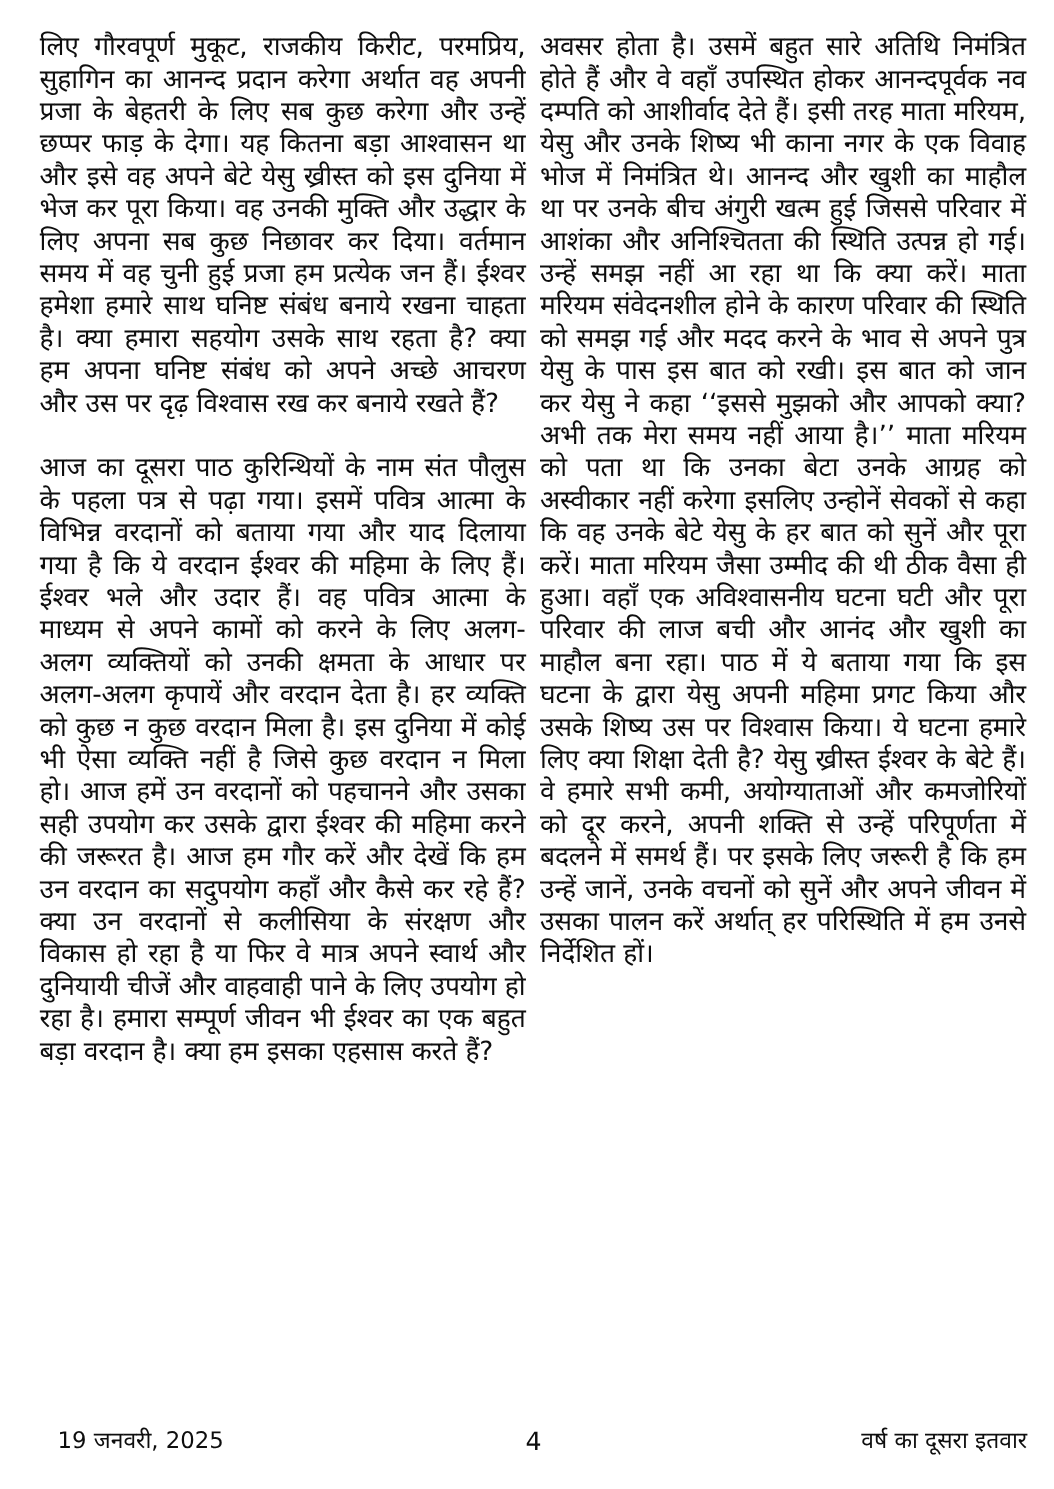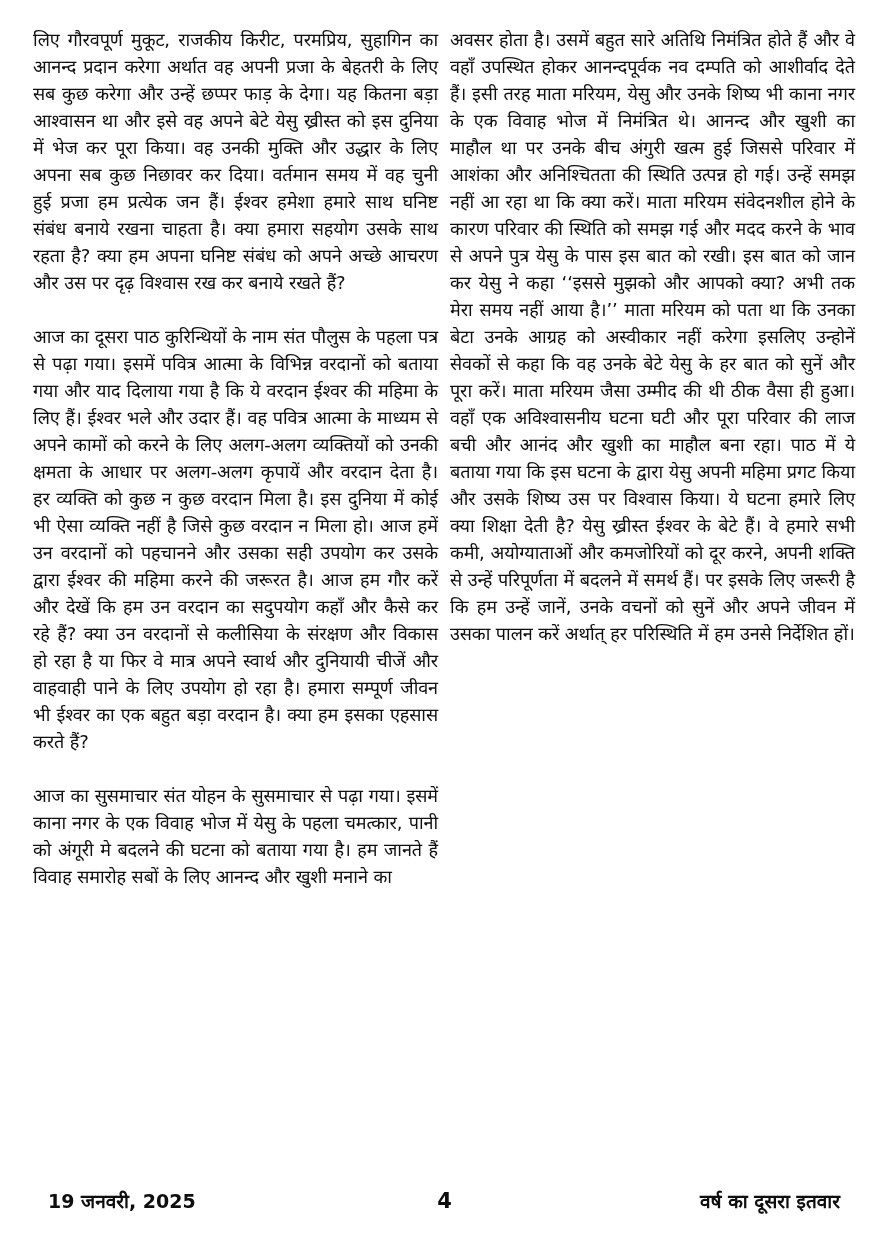--- a/index.html
+++ b/index.html
@@ -27,70 +27,68 @@
     width: 823px;
     bottom: 72px;
     display: flex;
     gap: 12px;
     overflow: hidden;
   }
   .col {
     width: 405px;
     flex: 0 0 405px;
     text-align: justify;
-    font-size: 18px;
+    font-size: 22px;
     line-height: 27px;
     letter-spacing: -0.1px;
   }
   .col p {
     margin: 0 0 27px 0;
     text-align: justify;
   }
   .col p:last-child {
     margin-bottom: 0;
   }
   .footer {
     position: absolute;
     left: 33px;
     width: 823px;
     top: 1185px;
     height: 32px;
     font-size: 19px;
     line-height: 32px;
-    font-weight: bold;
   }
   .footer-date {
     position: absolute;
     left: 15px;
     top: 0;
   }
   .footer-page {
     position: absolute;
     left: 50%;
     transform: translateX(-50%);
     top: 0;
     font-size: 21px;
   }
   .footer-title {
     position: absolute;
-    right: 16px;
+    right: 0;
     top: 0;
   }
 </style>
 </head>
 <body>
 
 <div class="page">
 
   <div class="columns">
 
     <div class="col">
       <p>लिए गौरवपूर्ण मुकूट, राजकीय किरीट, परमप्रिय, सुहागिन का आनन्द प्रदान करेगा अर्थात वह अपनी प्रजा के बेहतरी के लिए सब कुछ करेगा और उन्हें छप्पर फाड़ के देगा। यह कितना बड़ा आश्वासन था और इसे वह अपने बेटे येसु ख्रीस्त को इस दुनिया में भेज कर पूरा किया। वह उनकी मुक्ति और उद्धार के लिए अपना सब कुछ निछावर कर दिया। वर्तमान समय में वह चुनी हुई प्रजा हम प्रत्येक जन हैं। ईश्वर हमेशा हमारे साथ घनिष्ट संबंध बनाये रखना चाहता है। क्या हमारा सहयोग उसके साथ रहता है? क्या हम अपना घनिष्ट संबंध को अपने अच्छे आचरण और उस पर दृढ़ विश्वास रख कर बनाये रखते हैं?</p>
       <p>आज का दूसरा पाठ कुरिन्थियों के नाम संत पौलुस के पहला पत्र से पढ़ा गया। इसमें पवित्र आत्मा के विभिन्न वरदानों को बताया गया और याद दिलाया गया है कि ये वरदान ईश्वर की महिमा के लिए हैं। ईश्वर भले और उदार हैं। वह पवित्र आत्मा के माध्यम से अपने कामों को करने के लिए अलग-अलग व्यक्तियों को उनकी क्षमता के आधार पर अलग-अलग कृपायें और वरदान देता है। हर व्यक्ति को कुछ न कुछ वरदान मिला है। इस दुनिया में कोई भी ऐसा व्यक्ति नहीं है जिसे कुछ वरदान न मिला हो। आज हमें उन वरदानों को पहचानने और उसका सही उपयोग कर उसके द्वारा ईश्वर की महिमा करने की जरूरत है। आज हम गौर करें और देखें कि हम उन वरदान का सदुपयोग कहाँ और कैसे कर रहे हैं? क्या उन वरदानों से कलीसिया के संरक्षण और विकास हो रहा है या फिर वे मात्र अपने स्वार्थ और दुनियायी चीजें और वाहवाही पाने के लिए उपयोग हो रहा है। हमारा सम्पूर्ण जीवन भी ईश्वर का एक बहुत बड़ा वरदान है। क्या हम इसका एहसास करते हैं?</p>
-      <p>आज का सुसमाचार संत योहन के सुसमाचार से पढ़ा गया। इसमें काना नगर के एक विवाह भोज में येसु के पहला चमत्कार, पानी को अंगूरी मे बदलने की घटना को बताया गया है। हम जानते हैं विवाह समारोह सबों के लिए आनन्द और खुशी मनाने का</p>
     </div>
 
     <div class="col">
       <p>अवसर होता है। उसमें बहुत सारे अतिथि निमंत्रित होते हैं और वे वहाँ उपस्थित होकर आनन्दपूर्वक नव दम्पति को आशीर्वाद देते हैं। इसी तरह माता मरियम, येसु और उनके शिष्य भी काना नगर के एक विवाह भोज में निमंत्रित थे। आनन्द और खुशी का माहौल था पर उनके बीच अंगुरी खत्म हुई जिससे परिवार में आशंका और अनिश्चितता की स्थिति उत्पन्न हो गई। उन्हें समझ नहीं आ रहा था कि क्या करें। माता मरियम संवेदनशील होने के कारण परिवार की स्थिति को समझ गई और मदद करने के भाव से अपने पुत्र येसु के पास इस बात को रखी। इस बात को जान कर येसु ने कहा ‘‘इससे मुझको और आपको क्या? अभी तक मेरा समय नहीं आया है।’’ माता मरियम को पता था कि उनका बेटा उनके आग्रह को अस्वीकार नहीं करेगा इसलिए उन्होनें सेवकों से कहा कि वह उनके बेटे येसु के हर बात को सुनें और पूरा करें। माता मरियम जैसा उम्मीद की थी ठीक वैसा ही हुआ। वहाँ एक अविश्वासनीय घटना घटी और पूरा परिवार की लाज बची और आनंद और खुशी का माहौल बना रहा। पाठ में ये बताया गया कि इस घटना के द्वारा येसु अपनी महिमा प्रगट किया और उसके शिष्य उस पर विश्वास किया। ये घटना हमारे लिए क्या शिक्षा देती है? येसु ख्रीस्त ईश्वर के बेटे हैं। वे हमारे सभी कमी, अयोग्याताओं और कमजोरियों को दूर करने, अपनी शक्ति से उन्हें परिपूर्णता में बदलने में समर्थ हैं। पर इसके लिए जरूरी है कि हम उन्हें जानें, उनके वचनों को सुनें और अपने जीवन में उसका पालन करें अर्थात् हर परिस्थिति में हम उनसे निर्देशित हों।</p>
     </div>
 
   </div>
 
   <div class="footer">
     <span class="footer-date">19 जनवरी, 2025</span>

